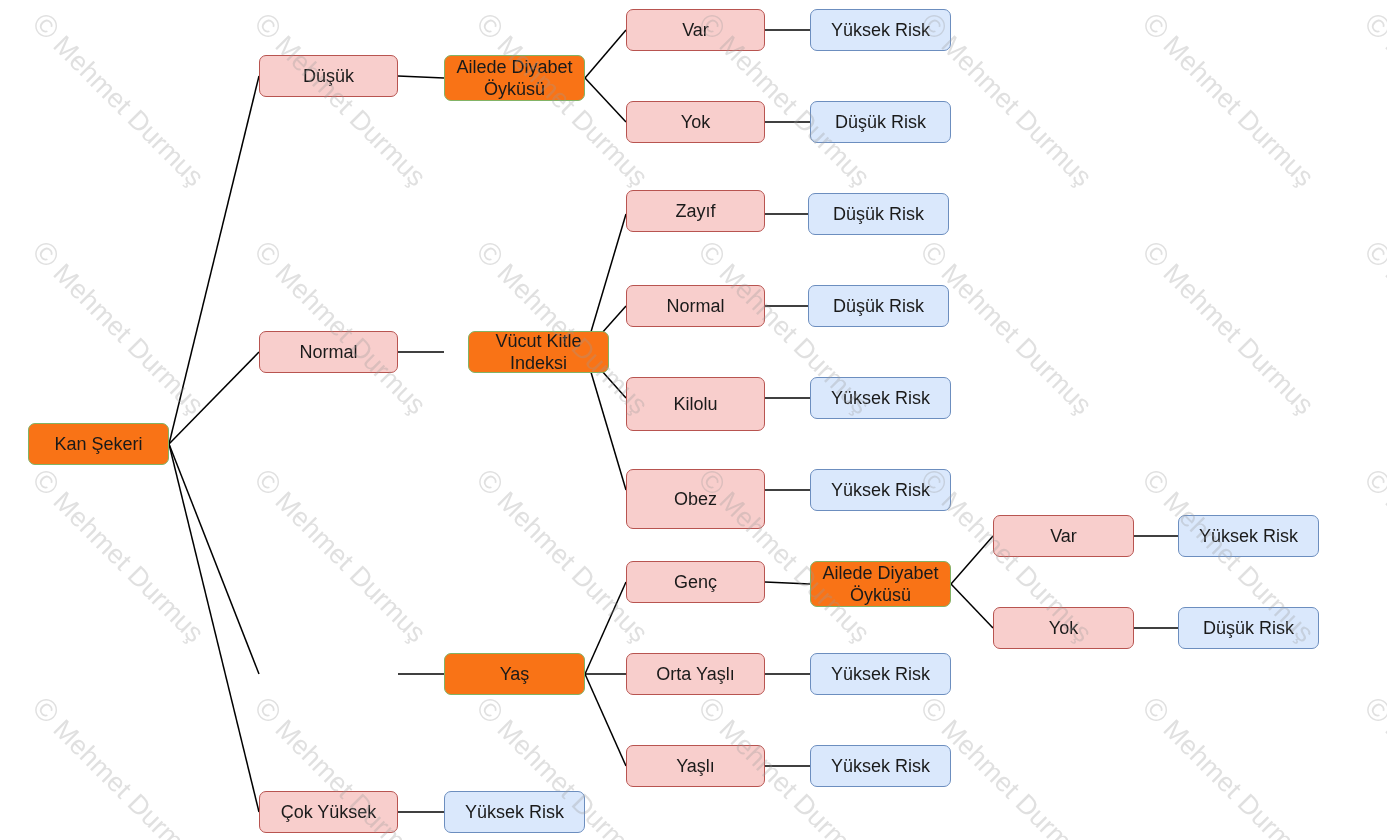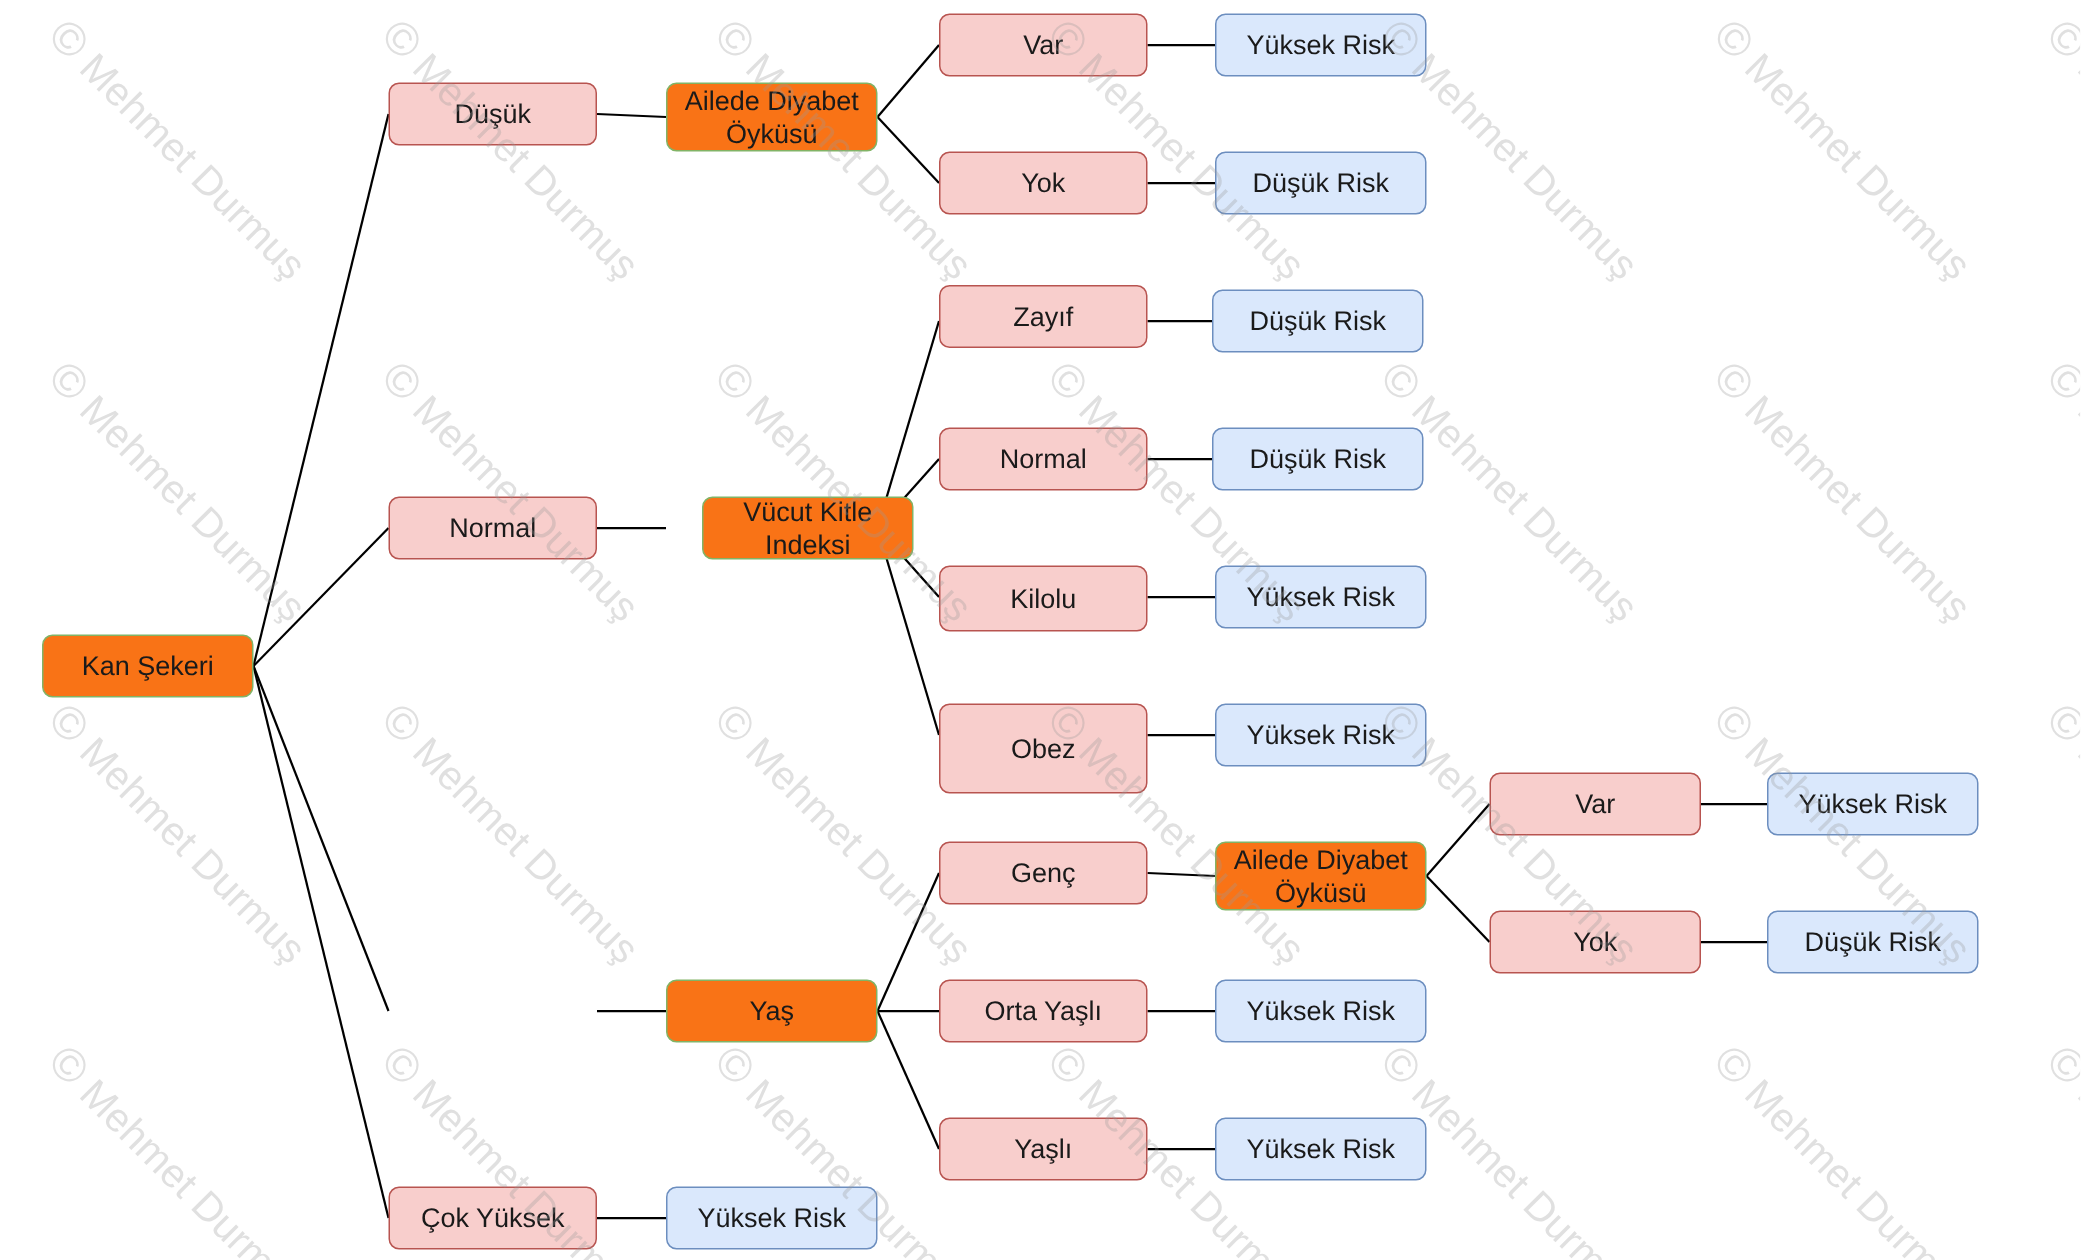--- a/index.html
+++ b/index.html
@@ -121,21 +121,21 @@
       <div class="node pink" style="left: 259px; top: 791px; width: 139px; height: 42px;">Çok Yüksek</div>
       <div class="node green" style="left: 444px; top: 55px; width: 141px; height: 46px;">Ailede Diyabet
 Öyküsü</div>
       <div class="node green" style="left: 468px; top: 331px; width: 141px; height: 42px;">Vücut Kitle Indeksi</div>
       <div class="node green" style="left: 444px; top: 653px; width: 141px; height: 42px;">Yaş</div>
       <div class="node blue" style="left: 444px; top: 791px; width: 141px; height: 42px;">Yüksek Risk</div>
       <div class="node pink" style="left: 626px; top: 9px; width: 139px; height: 42px;">Var</div>
       <div class="node pink" style="left: 626px; top: 101px; width: 139px; height: 42px;">Yok</div>
       <div class="node pink" style="left: 626px; top: 190px; width: 139px; height: 42px;">Zayıf</div>
       <div class="node pink" style="left: 626px; top: 285px; width: 139px; height: 42px;">Normal</div>
-      <div class="node pink" style="left: 626px; top: 377px; width: 139px; height: 44px;">Kilolu</div>
+      <div class="node pink" style="left: 626px; top: 377px; width: 139px; height: 54px;">Kilolu</div>
       <div class="node pink" style="left: 626px; top: 469px; width: 139px; height: 60px;">Obez</div>
       <div class="node pink" style="left: 626px; top: 561px; width: 139px; height: 42px;">Genç</div>
       <div class="node pink" style="left: 626px; top: 653px; width: 139px; height: 42px;">Orta Yaşlı</div>
       <div class="node pink" style="left: 626px; top: 745px; width: 139px; height: 42px;">Yaşlı</div>
       <div class="node blue" style="left: 810px; top: 9px; width: 141px; height: 42px;">Yüksek Risk</div>
       <div class="node blue" style="left: 810px; top: 101px; width: 141px; height: 42px;">Düşük Risk</div>
       <div class="node blue" style="left: 808px; top: 193px; width: 141px; height: 42px;">Düşük Risk</div>
       <div class="node blue" style="left: 808px; top: 285px; width: 141px; height: 42px;">Düşük Risk</div>
       <div class="node blue" style="left: 810px; top: 377px; width: 141px; height: 42px;">Yüksek Risk</div>
       <div class="node blue" style="left: 810px; top: 469px; width: 141px; height: 42px;">Yüksek Risk</div>

